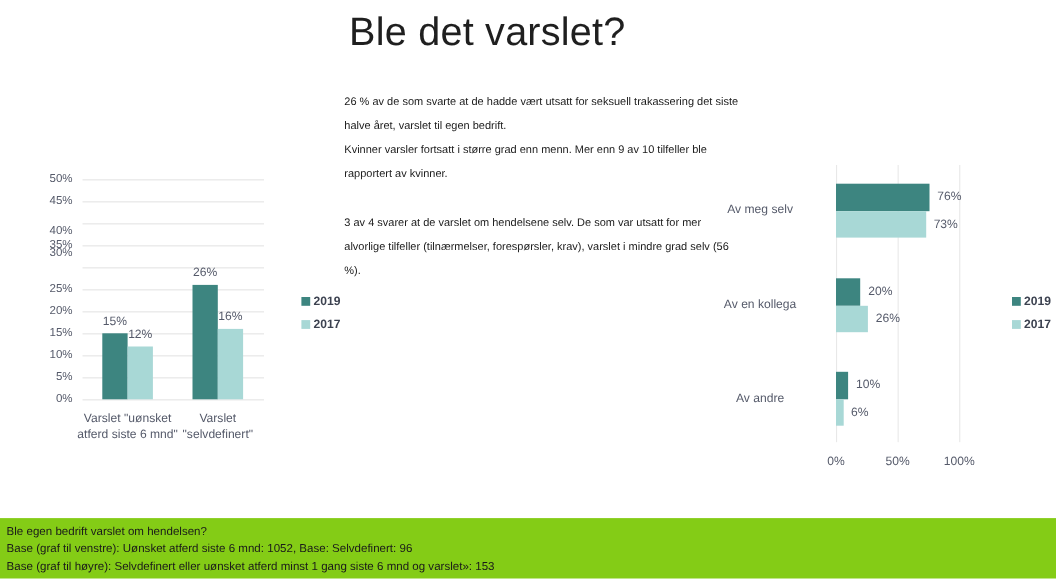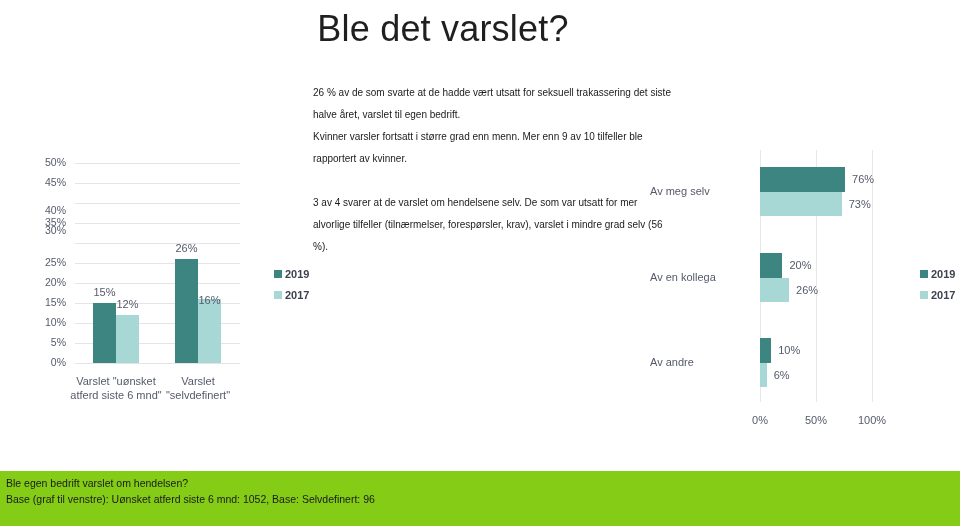--- a/index.html
+++ b/index.html
@@ -24,21 +24,21 @@
     position: absolute; left: 313px; top: 82px; width: 360px;
     font-size: 10px; line-height: 22px; color: #1a1a1a;
   }
   .body-text p { margin: 0; }
   .body-text .gap { height: 22px; }
 
   
   .grid-v { position: absolute; top: 150px; height: 252px; width: 1px; background: #e8e8e8; }
   .hbar { position: absolute; }
   .hlabel { position: absolute; font-size: 11px; color: #555a6a; }
-  .cat-r { position: absolute; width: 110px; right: 200px; text-align: left; font-size: 11px; color: #555a6a; }
+  .cat-r { position: absolute; width: 110px; right: 214px; text-align: center; font-size: 11px; color: #555a6a; }
   .xtick { position: absolute; top: 414px; font-size: 11px; color: #555a6a; width: 40px; text-align: center; }
 
   
   .footer {
     position: absolute; left: 0; top: 471px; width: 960px; height: 72px;
     background: #84cc16; padding: 4px 6px 0 6px;
     font-size: 10.5px; line-height: 16px; color: #1a1a1a;
   }
 </style>
 </head>
@@ -70,21 +70,21 @@
     <div class="grid-h" style="top: 163px;"></div>
     <div class="ytick" style="top: 156px;">50%</div>
     <div class="vbar" style="left: 93px; top: 303px; width: 23px; height: 60px; background: rgb(61, 133, 128);"></div>
     <div class="vlabel" style="left: 84.5px; top: 286px;">15%</div>
     <div class="vbar" style="left: 116px; top: 315px; width: 23px; height: 48px; background: rgb(168, 216, 214);"></div>
     <div class="vlabel" style="left: 107.5px; top: 298px;">12%</div>
     <div class="cat-l" style="left: 70px;">Varslet "uønsket atferd siste 6 mnd"</div>
     <div class="vbar" style="left: 175px; top: 259px; width: 23px; height: 104px; background: rgb(61, 133, 128);"></div>
     <div class="vlabel" style="left: 166.5px; top: 242px;">26%</div>
     <div class="vbar" style="left: 198px; top: 299px; width: 23px; height: 64px; background: rgb(168, 216, 214);"></div>
-    <div class="vlabel" style="left: 189.5px; top: 282px; margin-top: 12px;">16%</div>
+    <div class="vlabel" style="left: 189.5px; top: 282px;">16%</div>
     <div class="cat-l" style="left: 152px;">Varslet "selvdefinert"</div>
     <div class="legend-item" style="left: 255px; top: 268px;">
       <div class="legend-swatch" style="background: rgb(61, 133, 128);"></div>
       <span>2019</span>
     </div>
     <div class="legend-item" style="left: 255px; top: 289px;">
       <div class="legend-swatch" style="background: rgb(168, 216, 214);"></div>
       <span>2017</span>
     </div>
   </div>
@@ -125,13 +125,14 @@
     </div>
     <div class="legend-item" style="left: 901px; top: 289px;">
       <div class="legend-swatch" style="background: rgb(168, 216, 214);"></div>
       <span>2017</span>
     </div>
   </div>
 
 <div class="footer">
   <div>Ble egen bedrift varslet om hendelsen?</div>
   <div>Base (graf til venstre): Uønsket atferd siste 6 mnd: 1052, Base: Selvdefinert: 96</div>
+  <div>Base (graf til høyre): Selvdefinert eller uønsket atferd minst 1 gang siste 6 mnd og varslet»: 153</div>
 </div>
 
 </body></html>

